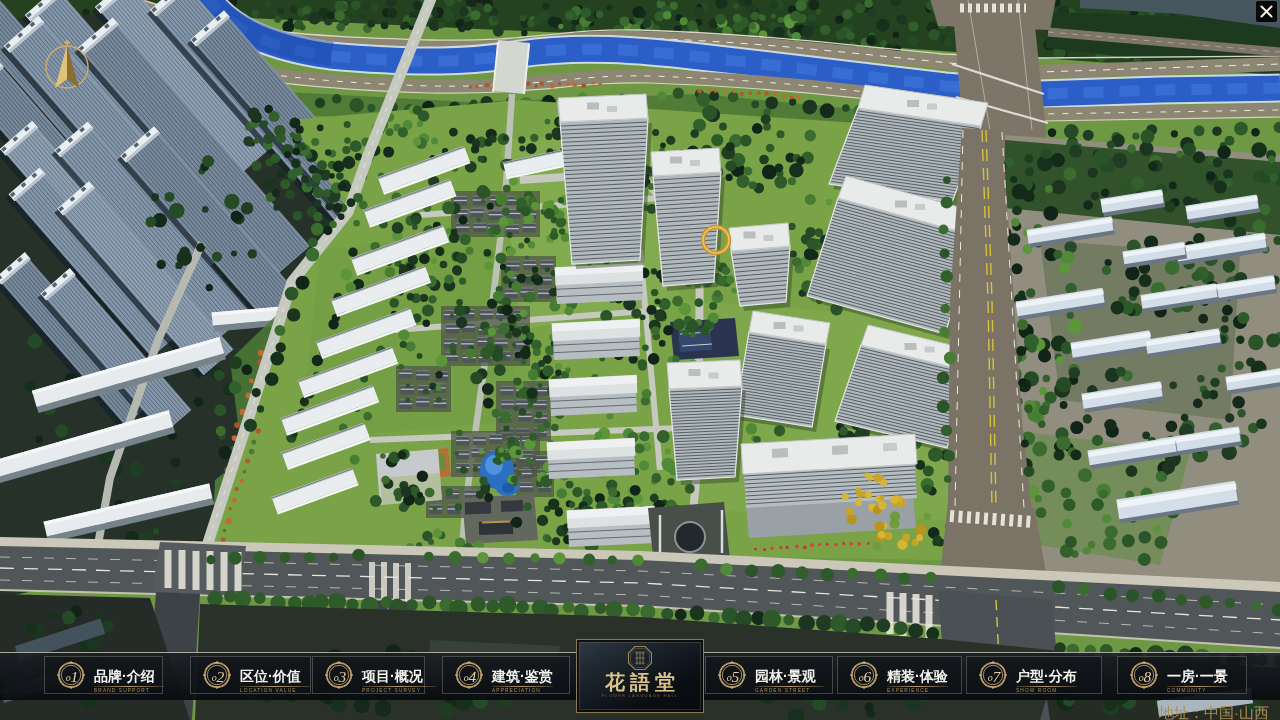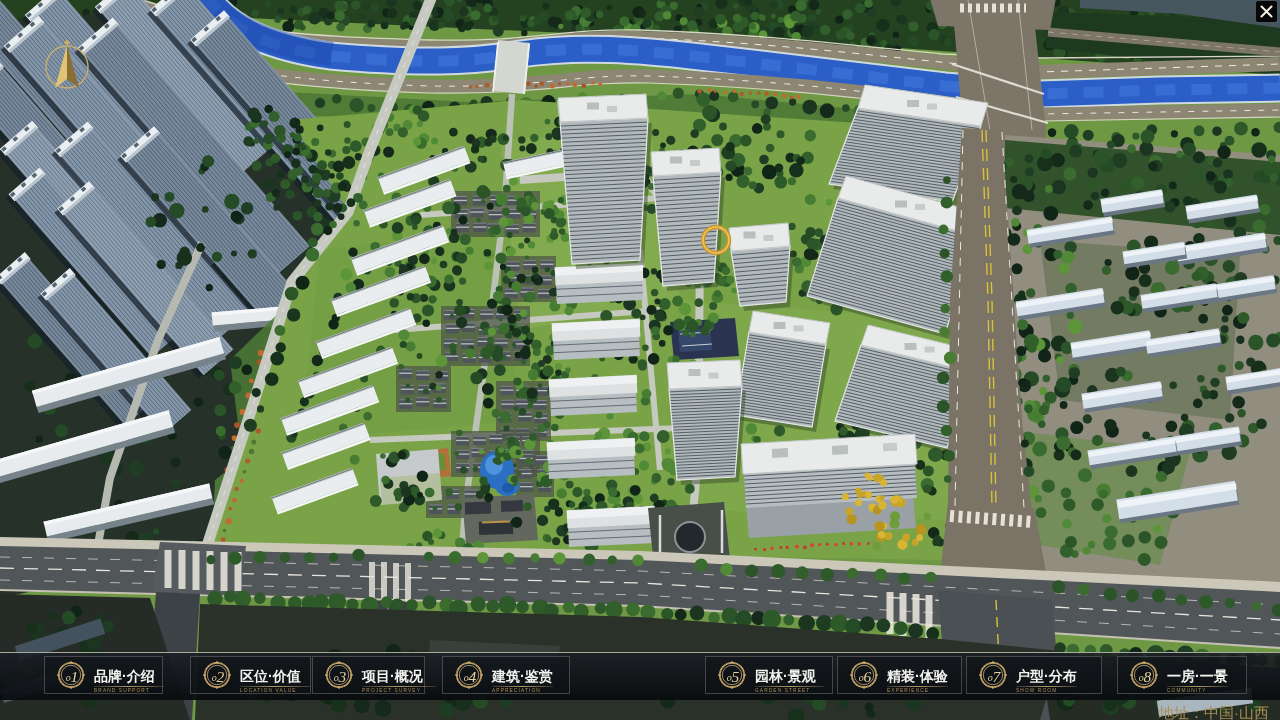--- a/index.html
+++ b/index.html
@@ -3264,14 +3264,23 @@
 <text x="14.4" y="21.5" font-family="Liberation Serif, serif" font-style="italic" font-size="15.5" fill="#e8d19a">8</text>
 </svg></div>
 <div class="tx">
           <div class="cn">一房·一景</div>
           <div class="ln"></div>
           <div class="en">COMMUNITY</div>
         </div>
 </div>
 </div>
 
+<div id="logo">
+<div class="seal"><svg width="26" height="26" viewBox="0 0 26 26">
+<polygon points="8,1.5 18,1.5 24.5,8 24.5,18 18,24.5 8,24.5 1.5,18 1.5,8" fill="none" stroke="#96845a" stroke-width="1.1"></polygon>
+<polygon points="9,3.5 17,3.5 22.5,9 22.5,17 17,22.5 9,22.5 3.5,17 3.5,9" fill="none" stroke="#6d5f3d" stroke-width="0.6"></polygon>
+<path d="M8,8 L18,8 M8,13 L18,13 M8,18 L18,18 M10,6 L10,20 M13,6 L13,20 M16,6 L16,20" stroke="#96845a" stroke-width="0.8"></path>
+</svg></div>
+<div class="nm">花語堂</div>
+<div class="sub">FLOWER LANGUAGE HALL</div>
+</div>
 
 <div id="addr">地址：中国·山西</div>
 </div>
 </body></html>

